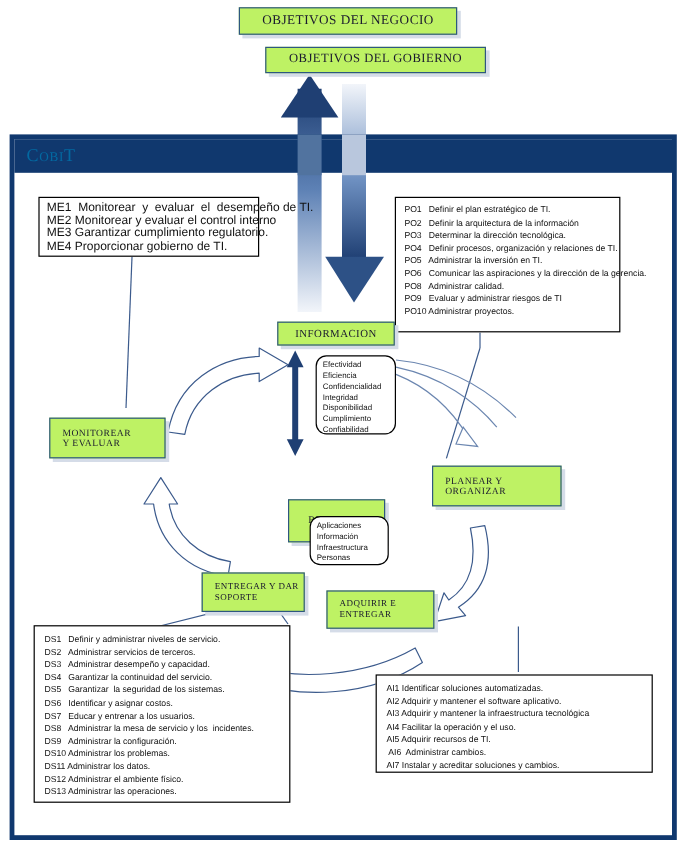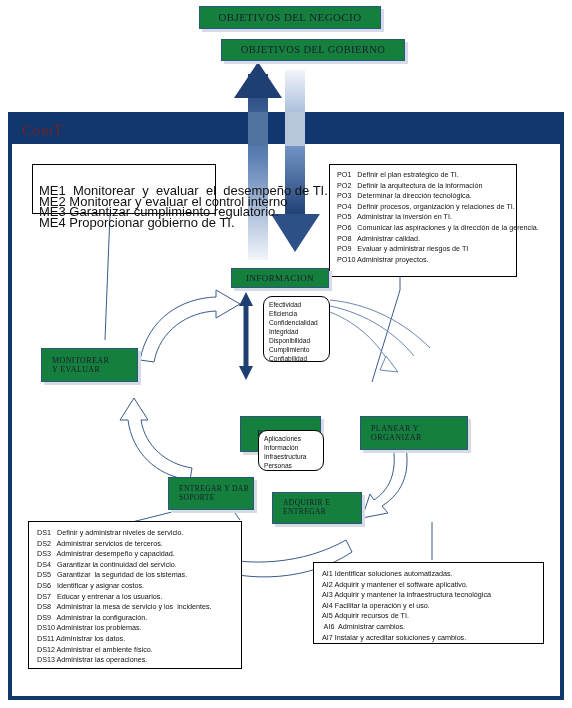--- a/index.html
+++ b/index.html
@@ -8,21 +8,21 @@
     background:#ffffff;
     font-family:"Liberation Serif",serif;
     position:relative;
     overflow:hidden;
   }
   #stage{position:absolute;left:0;top:0;width:572px;height:708px;}
   .abs{position:absolute;}
 
   
   .bluebox{
-    background:#15803d;
+    background:#bef264;
     border:1px solid #2e5780;
     box-shadow:3px 3px 0 #d5dce8;
     color:#1a1a2e;
     font-family:"Liberation Serif",serif;
     font-variant:small-caps;
     letter-spacing:.4px;
     display:flex;
     align-items:center;
     box-sizing:border-box;
   }
@@ -57,21 +57,21 @@
     border:4px solid #10386e;
     box-sizing:border-box;
     background:transparent;
   }
   #cobit-header{
     left:12px;top:116px;width:548px;height:28px;
     background:#10386e;
   }
   #cobit-title{
     left:22px;top:120px;
-    color:#7f1d1d;
+    color:#0369a1;
     font-family:"Liberation Serif",serif;
     font-variant:small-caps;
     font-size:15px;
     letter-spacing:.6px;
     line-height:20px;
   }
   svg{position:absolute;left:0;top:0;overflow:visible;}
 </style>
 </head>
 <body>
@@ -148,21 +148,21 @@
   </svg>
 
   <div class="abs bluebox center" style="left:199px;top:6px;width:182px;height:23px;font-size:11px;">
     <span class="lbl">OBJETIVOS DEL NEGOCIO</span>
   </div>
 
   <div class="abs bluebox center" style="left:221px;top:39px;width:184px;height:22px;font-size:10.5px;">
     <span class="lbl">OBJETIVOS DEL GOBIERNO</span>
   </div>
 
-  <div class="abs textbox" style="left:32px;top:164px;width:184px;height:50px;padding:21px 6px;font-size:13px;line-height:10.5px;">
+  <div class="abs textbox" style="left:32px;top:164px;width:184px;height:50px;padding:4px 6px;font-size:10px;line-height:10.5px;">
     <ul>
       <li>ME1  Monitorear  y  evaluar  el  desempeño de TI.</li>
       <li>ME2 Monitorear y evaluar el control interno</li>
       <li>ME3 Garantizar cumplimiento regulatorio.</li>
       <li>ME4 Proporcionar gobierno de TI.</li>
     </ul>
   </div>
 
   <div class="abs textbox" style="left:329px;top:164px;width:188px;height:113px;padding:5px 7px;font-size:7.2px;line-height:10.6px;">
     <ul>
@@ -207,21 +207,21 @@
     </ul>
   </div>
 
   <div class="abs bluebox left" style="left:41px;top:348px;width:97px;height:34px;font-size:8px;">
     <span class="lbl">
       <span>MONITOREAR</span><br>
       <span>Y EVALUAR</span>
     </span>
   </div>
 
-  <div class="abs bluebox left" style="left:360px;top:388px;width:108px;height:34px;font-size:8px;margin-top:28px;">
+  <div class="abs bluebox left" style="left:360px;top:388px;width:108px;height:34px;font-size:8px;">
     <span class="lbl">
       <span>PLANEAR Y</span><br>
       <span>ORGANIZAR</span>
     </span>
   </div>
 
   <div class="abs bluebox left" style="left:168px;top:477px;width:86px;height:33px;font-size:7.5px;">
     <span class="lbl">
       <span>ENTREGAR Y DAR</span><br>
       <span>SOPORTE</span>

